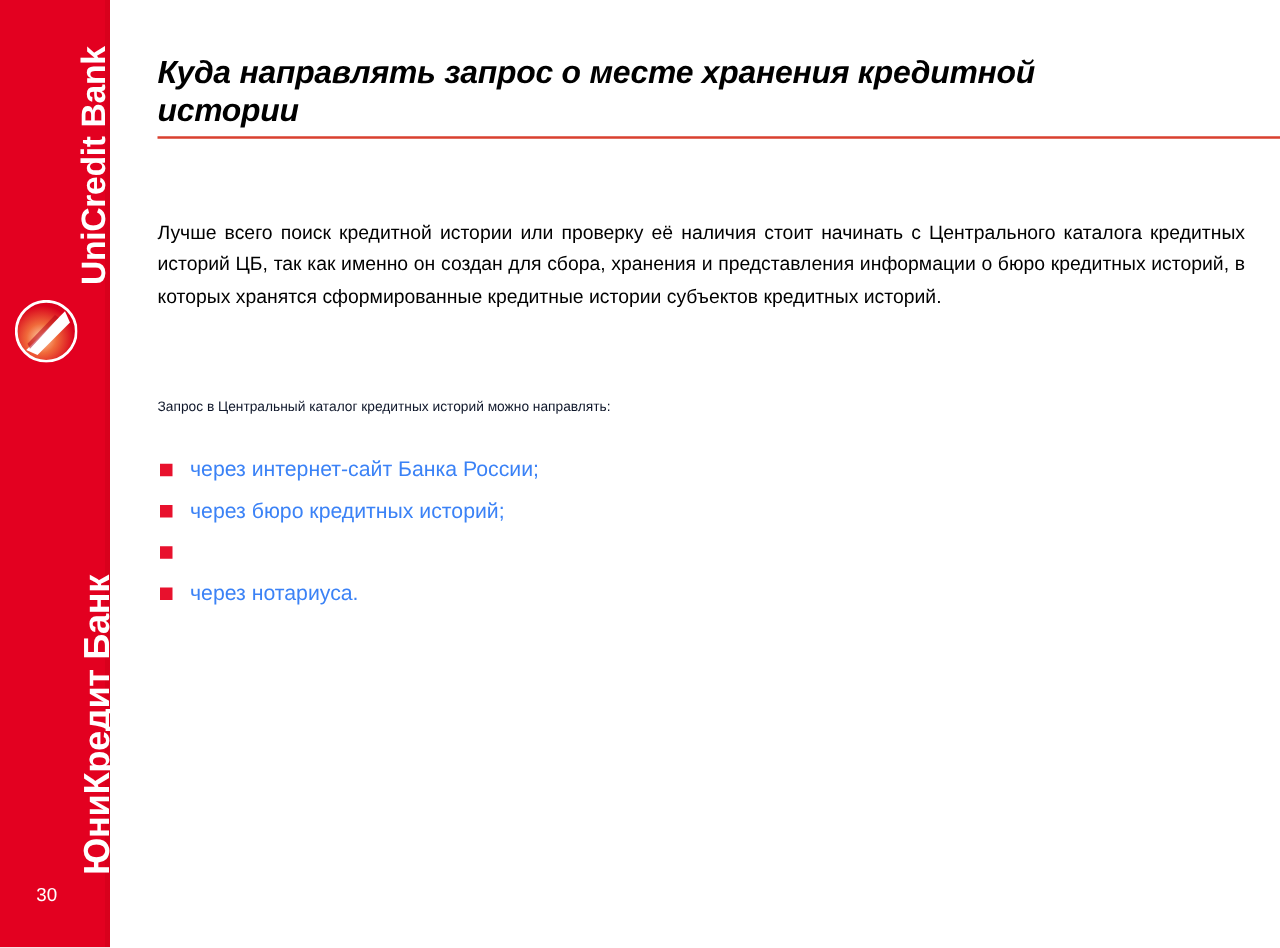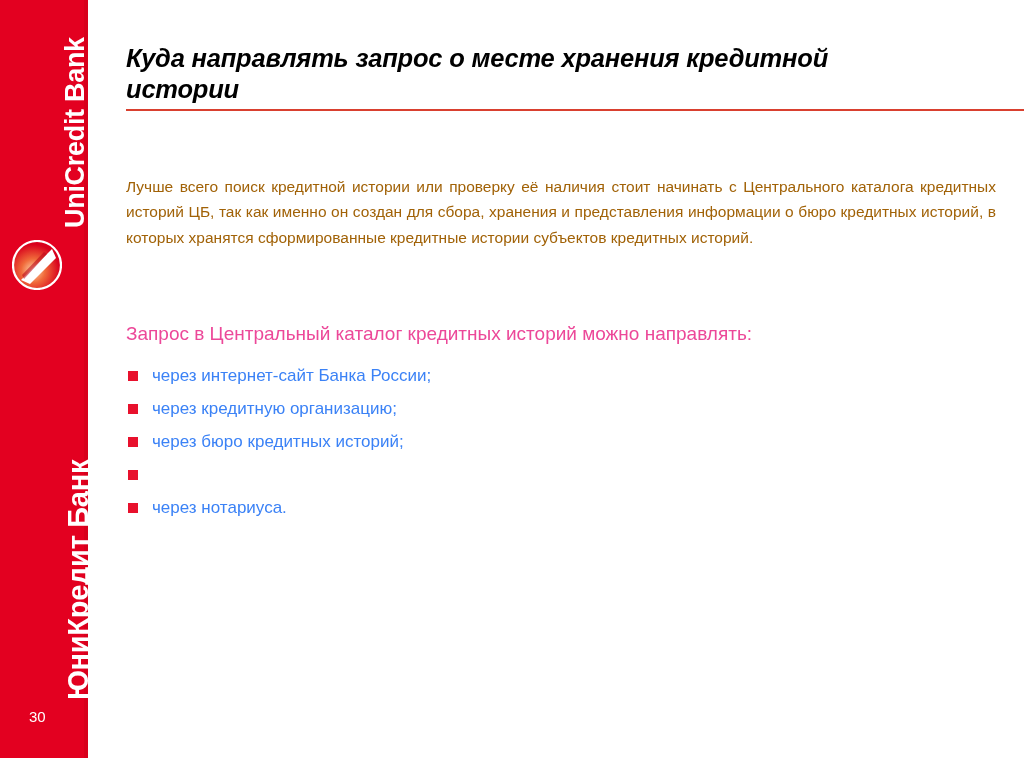--- a/index.html
+++ b/index.html
@@ -110,33 +110,33 @@
     background: #d9402f;
   }
 
   #paragraph-1 {
     position: absolute;
     left: 38px;
     top: 158px;
     width: 870px;
     font-size: 15.5px;
     line-height: 25.5px;
-    color: #a16207;
+    color: #000000;
     text-align: justify;
     text-justify: inter-word;
   }
 
   #paragraph-2 {
     position: absolute;
     left: 38px;
     top: 303px;
     width: 870px;
-    font-size: 19px;
+    font-size: 11px;
     line-height: 24px;
-    color: #ec4899;
+    color: #0f172a;
   }
 
   #bullet-list {
     position: absolute;
     left: 38px;
     top: 364px;
     width: 620px;
     list-style: none;
     margin: 0;
     padding: 0;
@@ -201,24 +201,20 @@
 
     <p id="paragraph-2">Запрос в Центральный каталог кредитных историй можно направлять:</p>
 
     <ul id="bullet-list">
       <li>
         <span class="bullet-marker"></span>
         <span class="bullet-text">через интернет-сайт Банка России;</span>
       </li>
       <li>
         <span class="bullet-marker"></span>
-        <span class="bullet-text">через кредитную организацию;</span>
-      </li>
-      <li>
-        <span class="bullet-marker"></span>
         <span class="bullet-text">через бюро кредитных историй;</span>
       </li>
       <li>
         <span class="bullet-marker"></span>
       </li>
       <li>
         <span class="bullet-marker"></span>
         <span class="bullet-text">через нотариуса.</span>
       </li>
     </ul>

